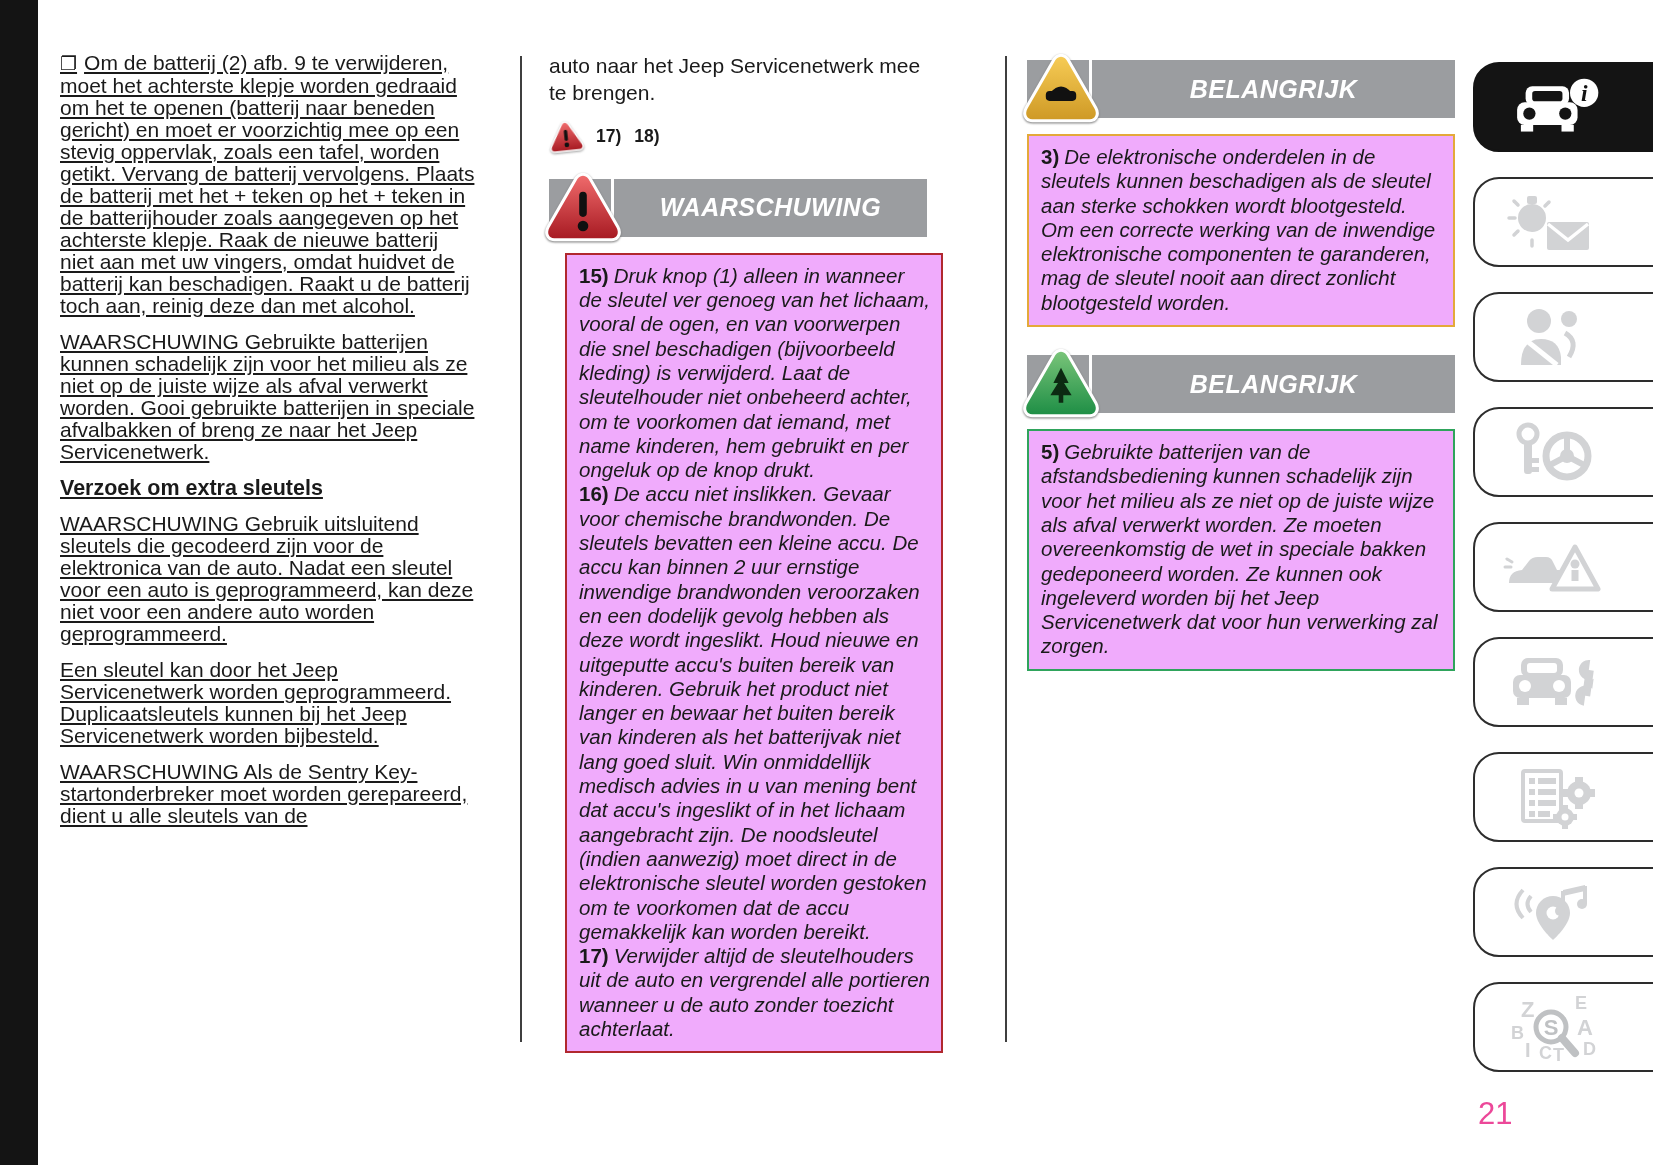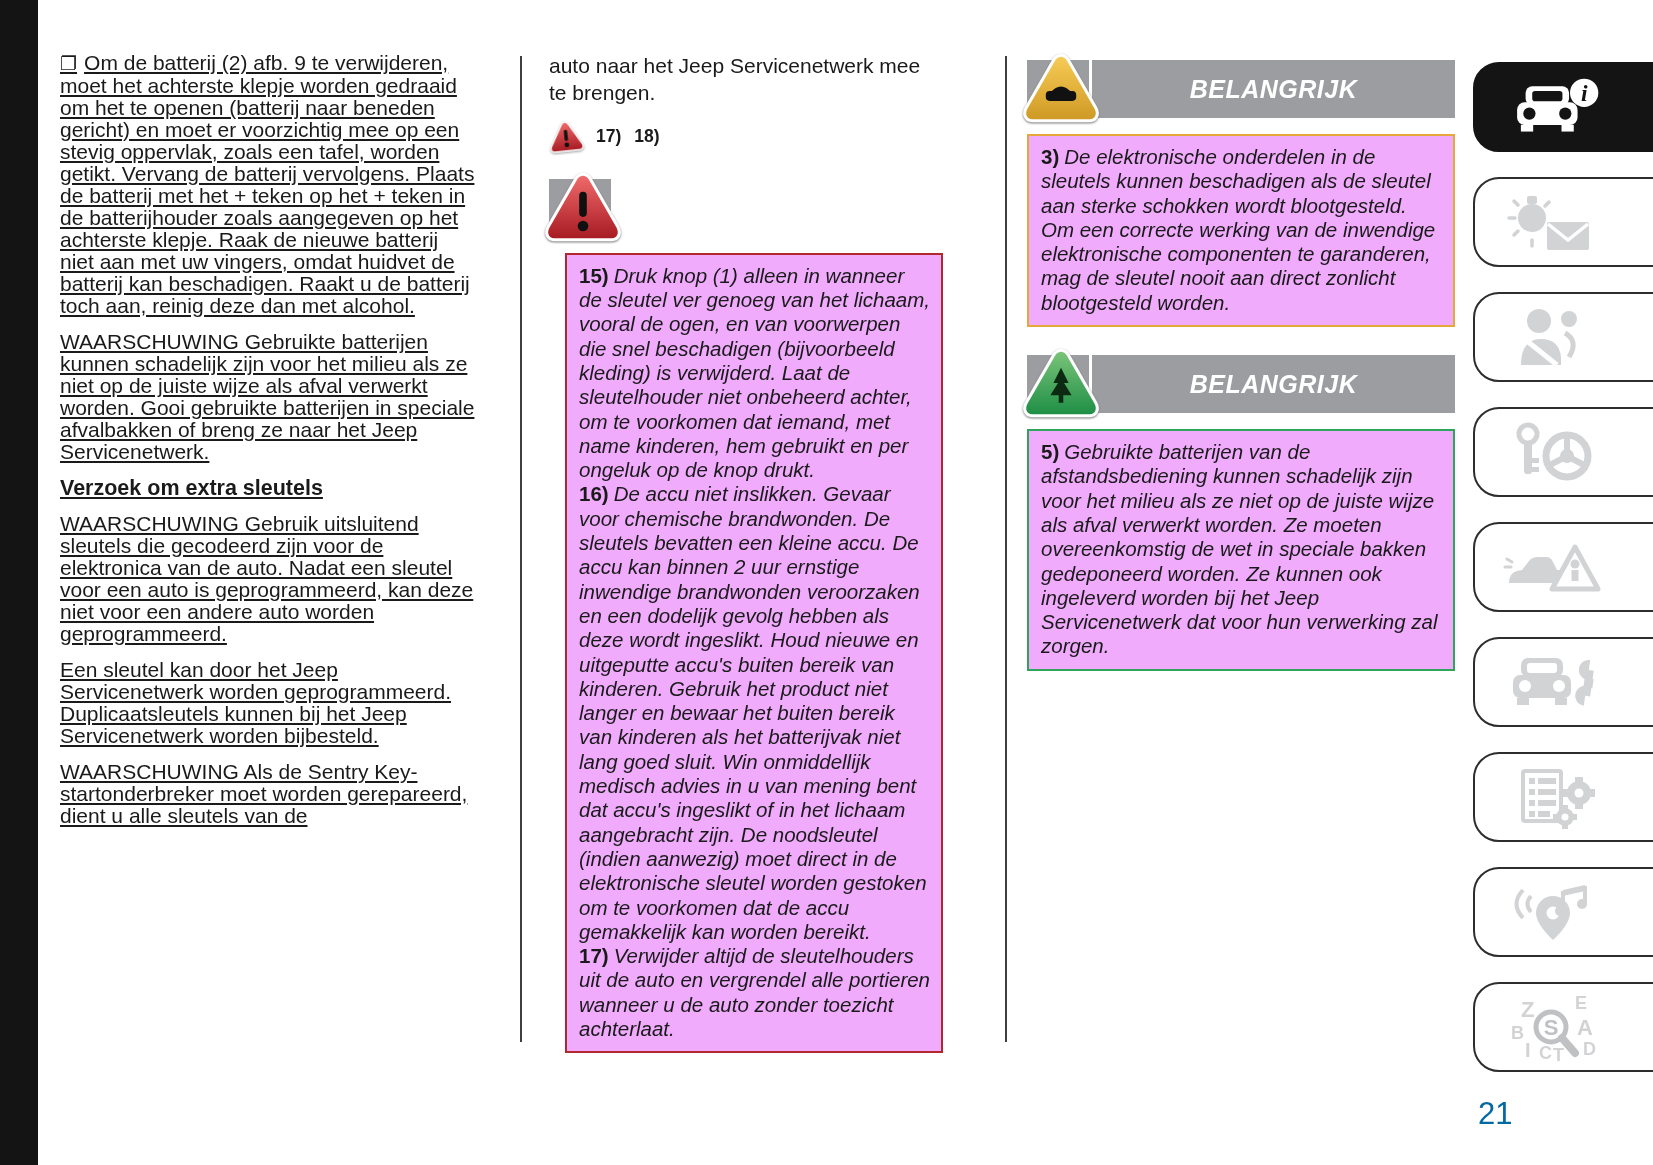--- a/index.html
+++ b/index.html
@@ -35,21 +35,21 @@
   .hazbox .num{font-style:normal;font-weight:bold;margin-right:5px;}
   .box-red{border:2.5px solid #b1282e;width:378px;box-sizing:border-box;margin-left:16px;}
   .box-yellow{border:2.5px solid #e4a93a;width:428px;box-sizing:border-box;margin-bottom:28px;}
   .box-green{border:2.5px solid #2fa45c;width:428px;box-sizing:border-box;}
   
   .sidebar{position:absolute;left:1473px;top:62px;width:180px;}
   .tab{width:230px;height:90px;border:2px solid #2d2d2d;border-radius:26px;margin-bottom:25px;
        display:flex;align-items:center;background:#fff;box-sizing:border-box;}
   .tab.active{background:#141414;border-color:#141414;}
   .tab svg{margin-left:26px;}
-  .pagenum{position:absolute;left:1478px;top:1096px;font-size:31px;color:#0369a1;}
+  .pagenum{position:absolute;left:1478px;top:1096px;font-size:31px;color:#ec4899;}
   .gray{fill:#d2d3d5;} .grayst{stroke:#d2d3d5;fill:none;}
 </style>
 </head>
 <body>
 
 <div class="page">
 
   <div class="chapter-band"></div>
   <div class="vsep s1"></div>
   <div class="vsep s2"></div>
@@ -94,20 +94,21 @@
     </div>
 
     <div class="hazard-bar">
       <div class="iconcell">
         <svg class="tri-big" viewBox="0 0 100 92">
           <path d="M50 5 C54 5 57 8 59 12 L94 73 C98 80 95 87 88 87 L12 87 C5 87 2 80 6 73 L41 12 C43 8 46 5 50 5 Z" fill="url(#gradR)" stroke="#fff" stroke-width="8" paint-order="stroke"></path>
           <rect x="45" y="26" width="10" height="33" rx="5" fill="#101010"></rect>
           <circle cx="50" cy="71" r="7" fill="#101010"></circle>
         </svg>
       </div>
+      <div class="bartext">WAARSCHUWING</div>
     </div>
 
     <div class="hazbox box-red">
       <p><span class="num">15)</span><span>Druk knop (1) alleen in wanneer de sleutel ver genoeg van het lichaam, vooral de ogen, en van voorwerpen die snel beschadigen (bijvoorbeeld kleding) is verwijderd. Laat de sleutelhouder niet onbeheerd achter, om te voorkomen dat iemand, met name kinderen, hem gebruikt en per ongeluk op de knop drukt.</span></p>
       <p><span class="num">16)</span><span>De accu niet inslikken. Gevaar voor chemische brandwonden. De sleutels bevatten een kleine accu. De accu kan binnen 2 uur ernstige inwendige brandwonden veroorzaken en een dodelijk gevolg hebben als deze wordt ingeslikt. Houd nieuwe en uitgeputte accu's buiten bereik van kinderen. Gebruik het product niet langer en bewaar het buiten bereik van kinderen als het batterijvak niet lang goed sluit. Win onmiddellijk medisch advies in u van mening bent dat accu's ingeslikt of in het lichaam aangebracht zijn. De noodsleutel (indien aanwezig) moet direct in de elektronische sleutel worden gestoken om te voorkomen dat de accu gemakkelijk kan worden bereikt.</span></p>
       <p><span class="num">17)</span><span>Verwijder altijd de sleutelhouders uit de auto en vergrendel alle portieren wanneer u de auto zonder toezicht achterlaat.</span></p>
     </div>
   </div>
 
   <div class="col col3">

